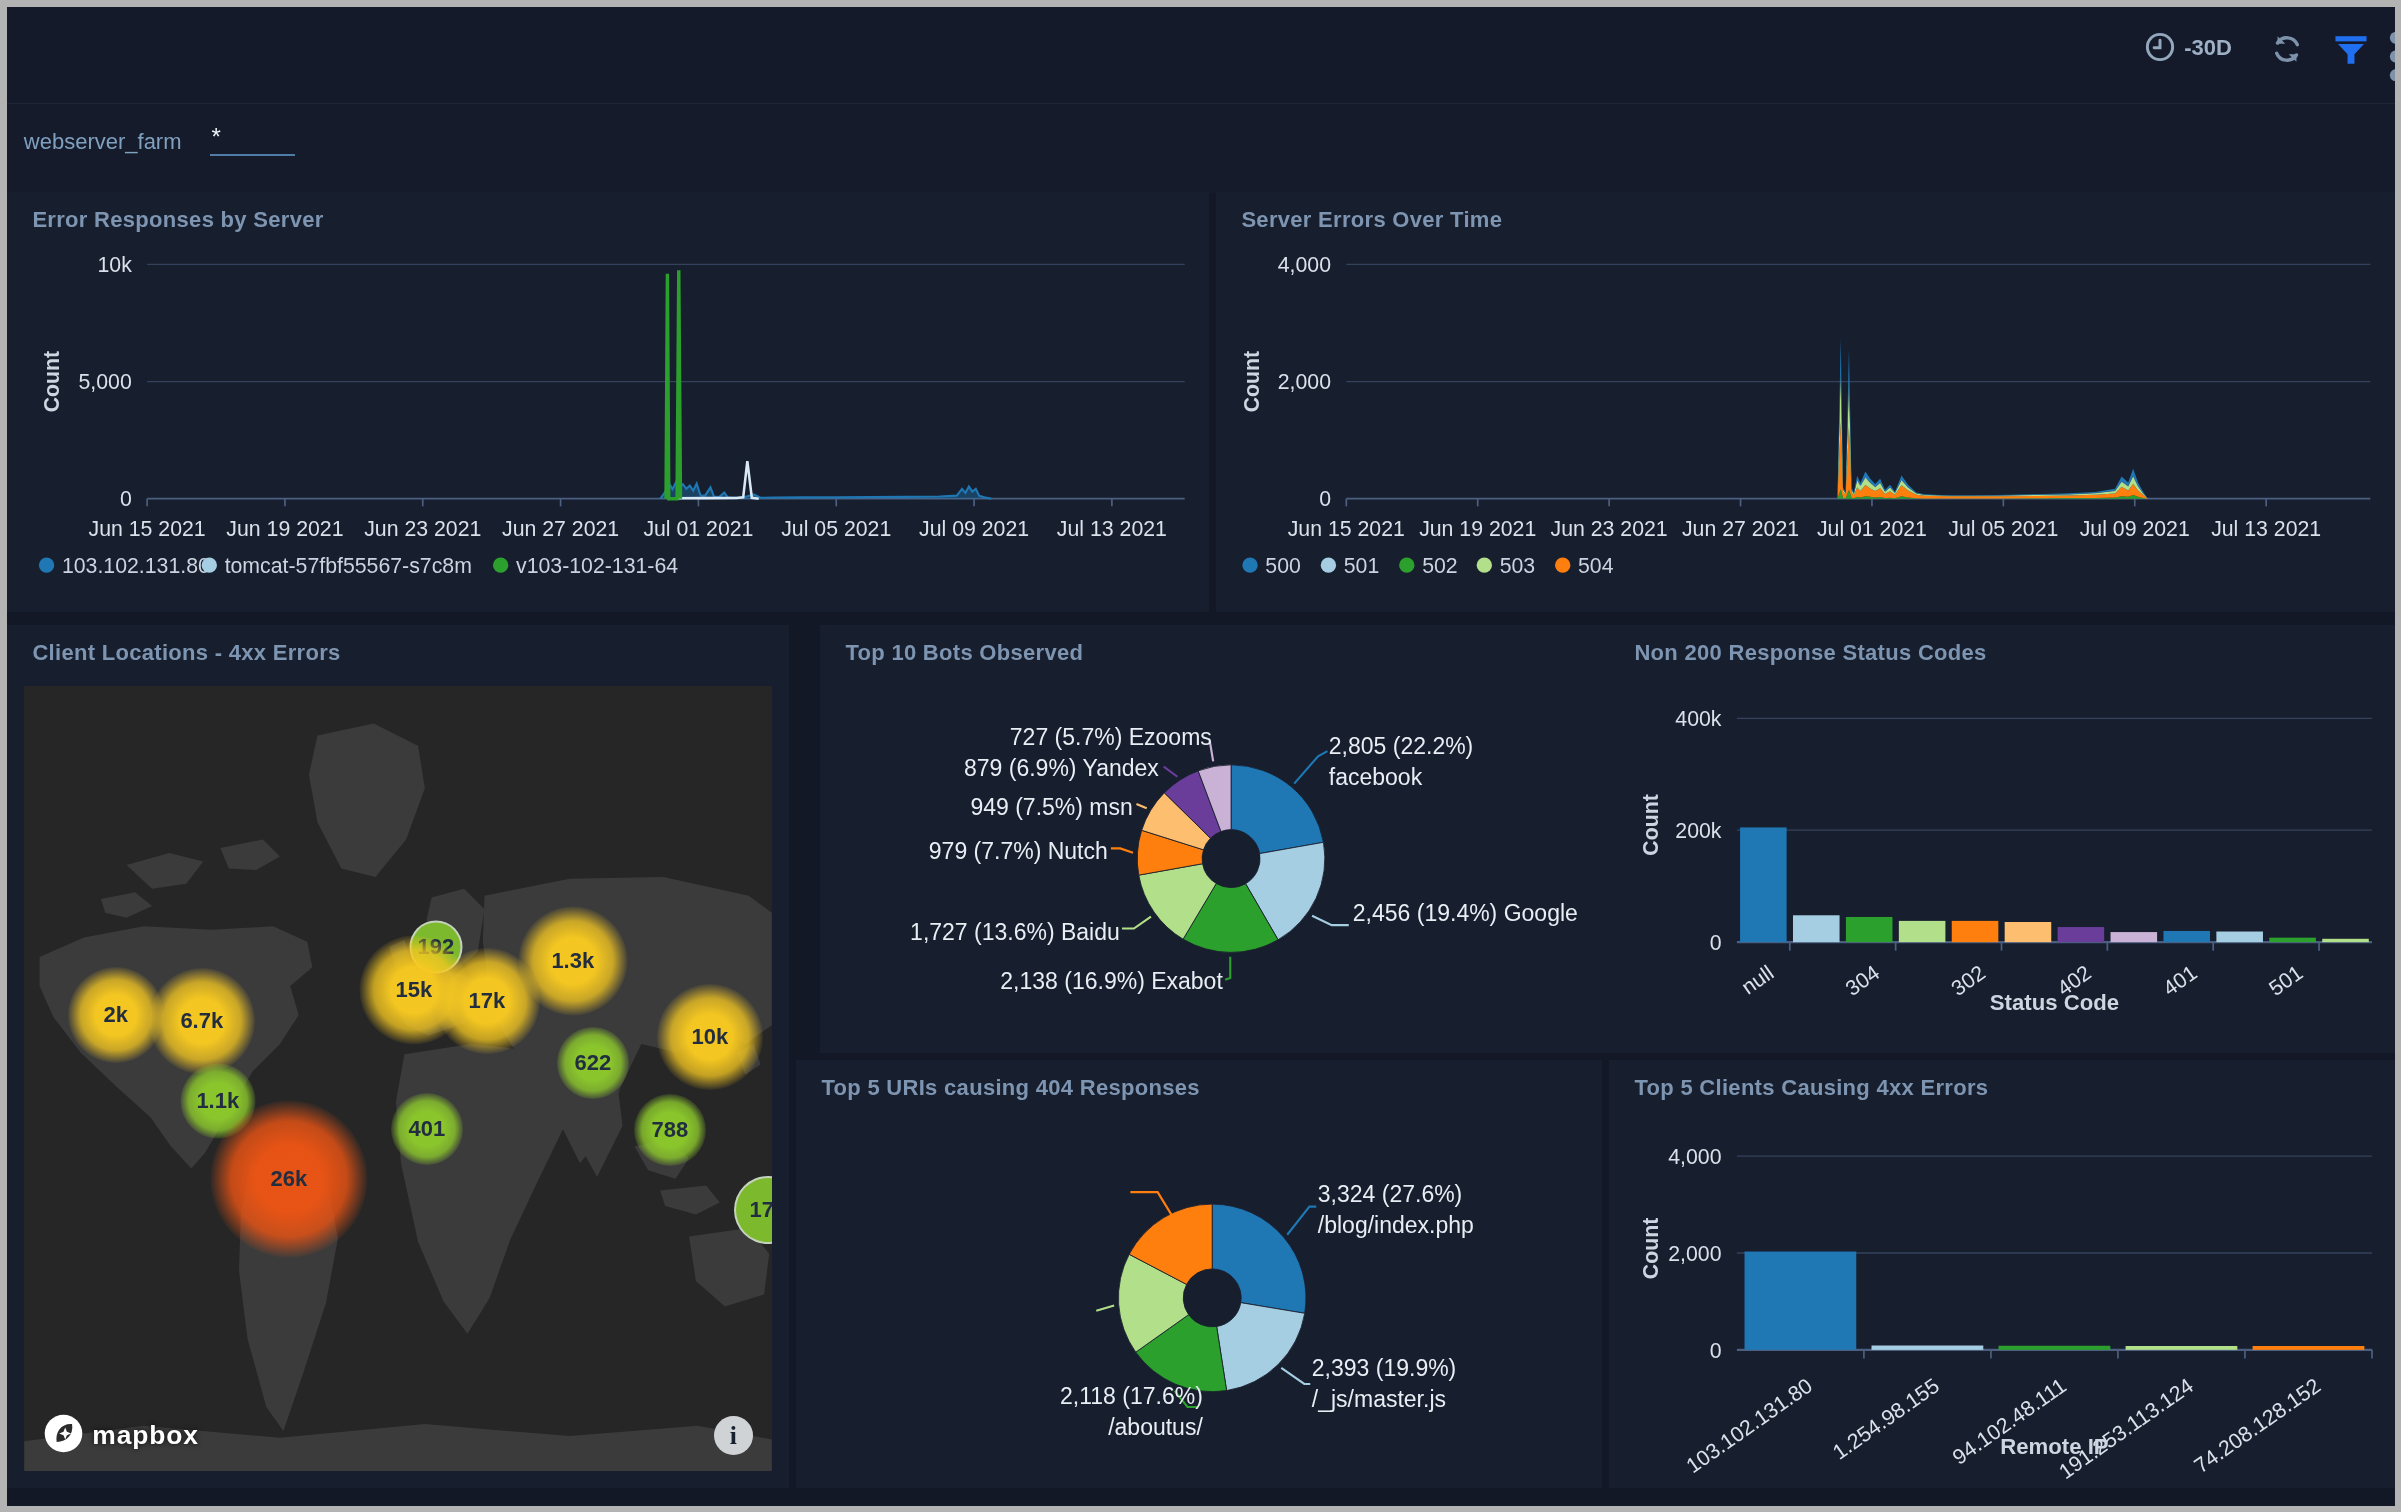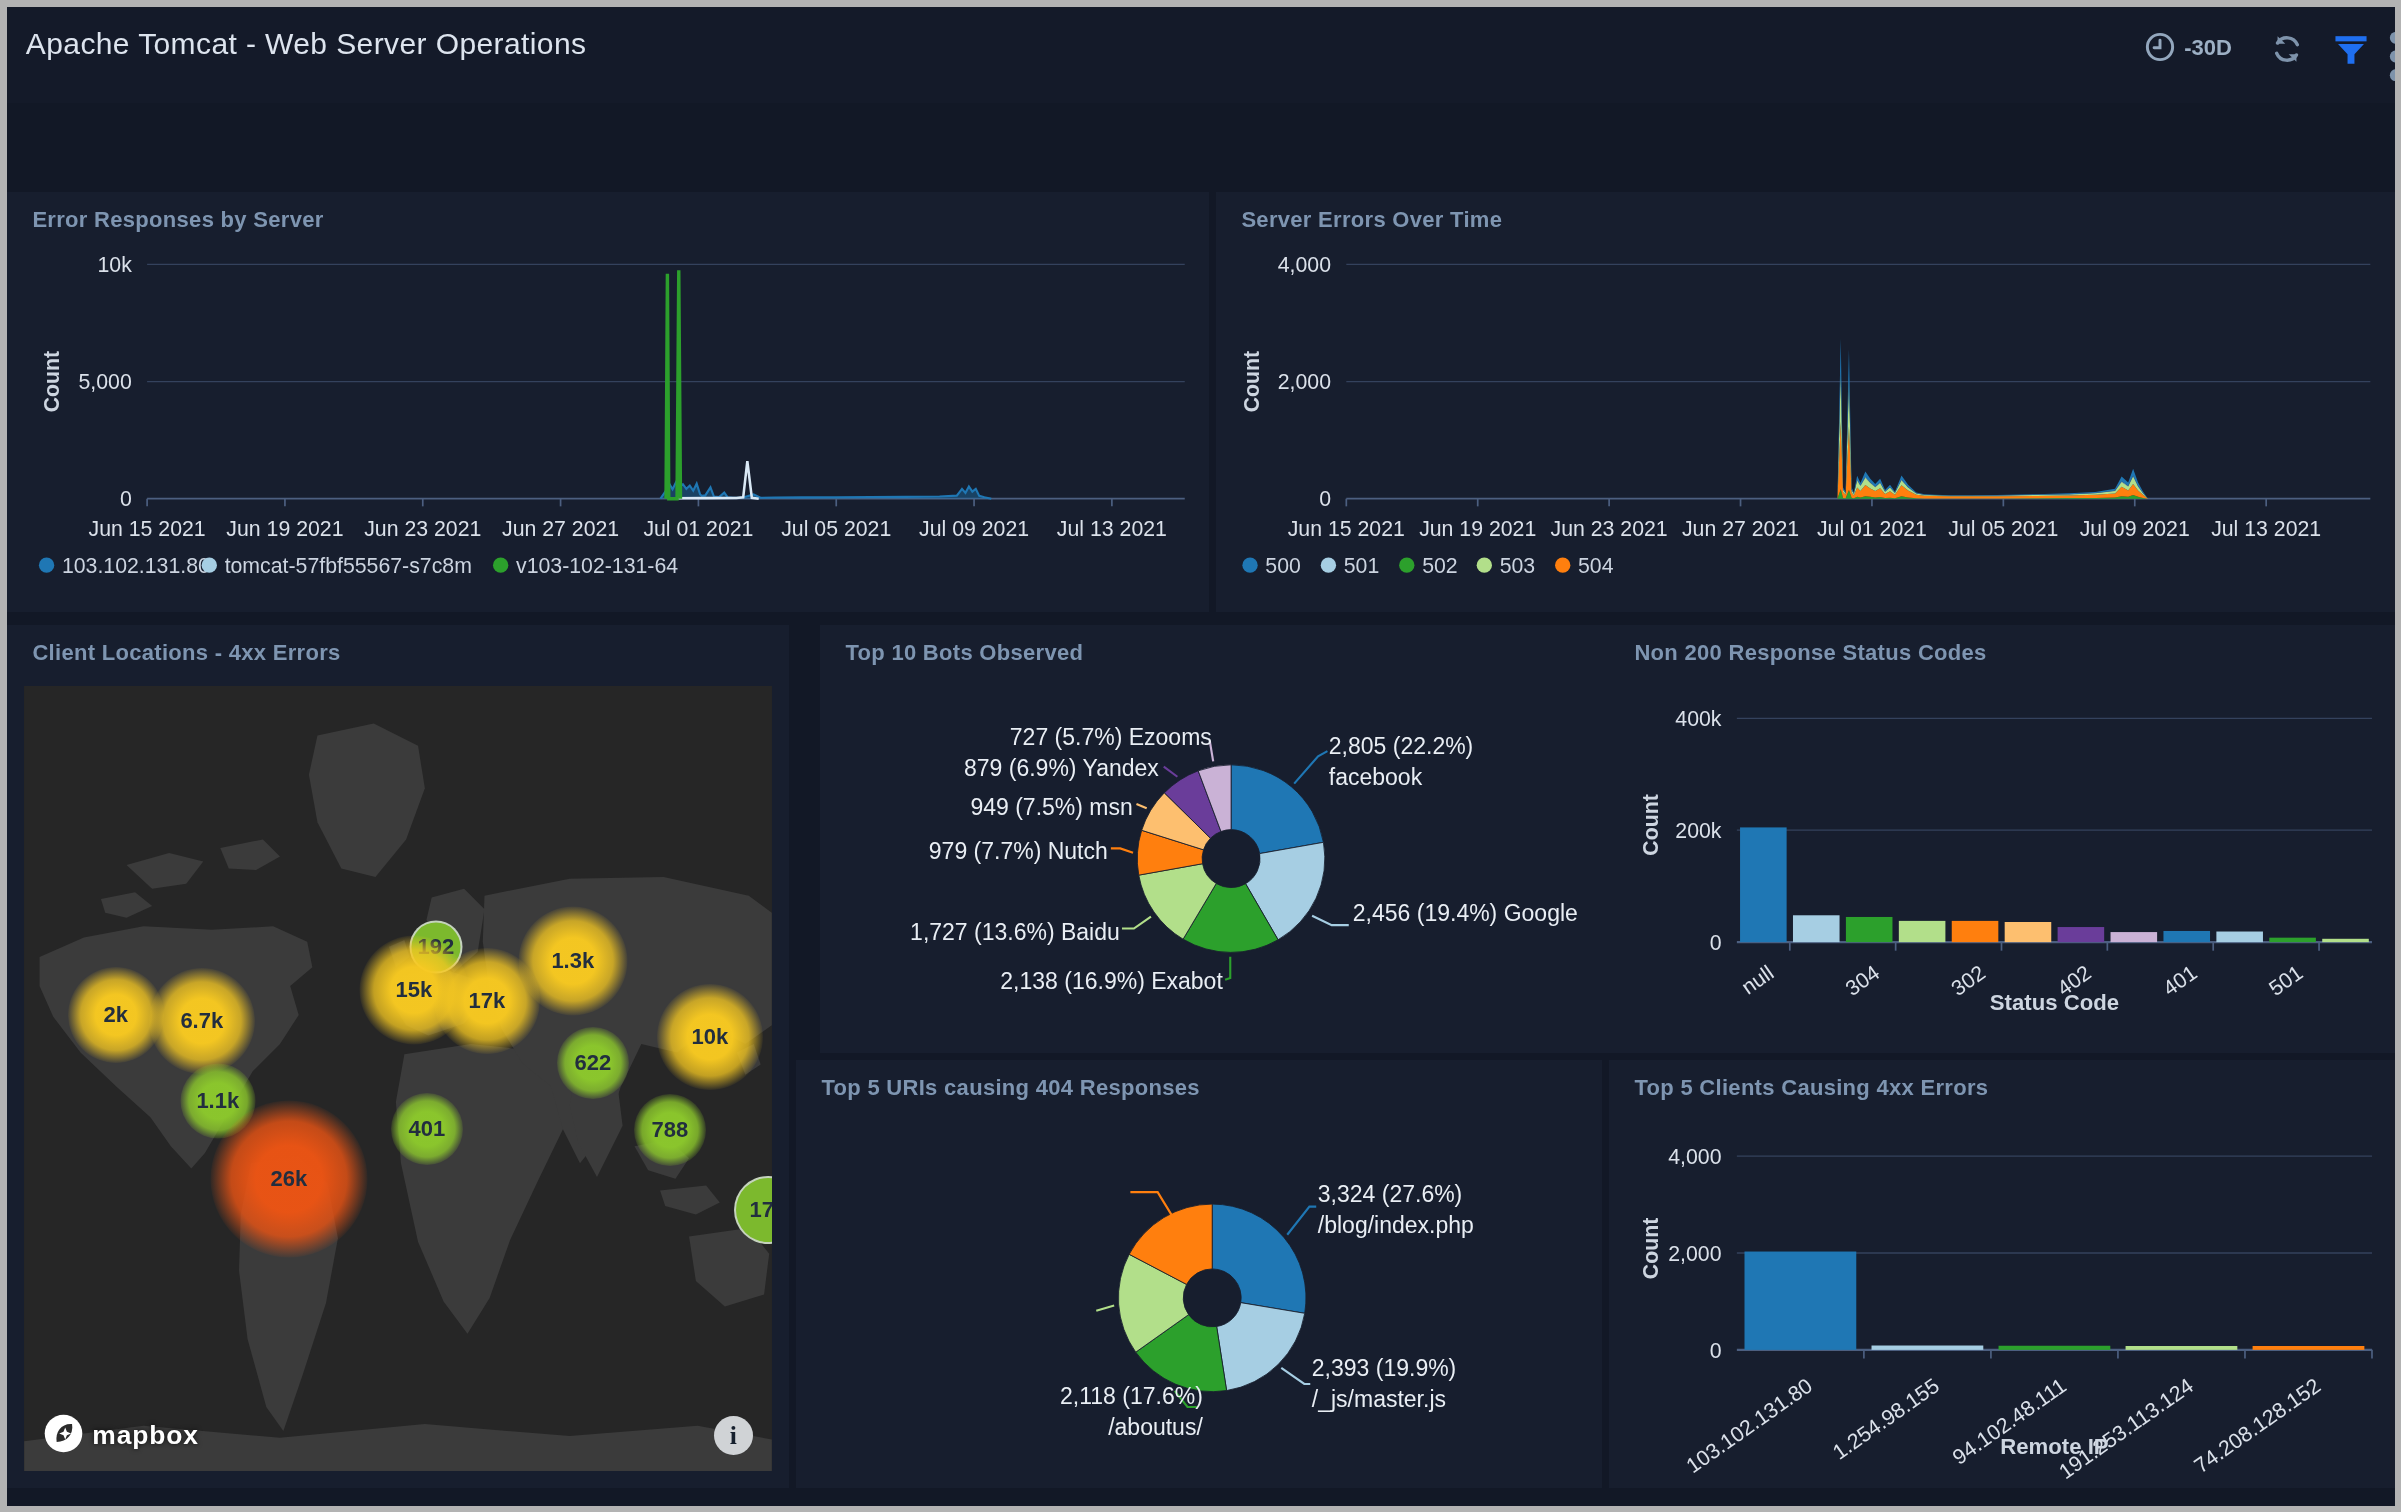--- a/index.html
+++ b/index.html
@@ -58,21 +58,20 @@
   #map-info{position:absolute;right:19px;bottom:15.4px;width:39px;height:39px;border-radius:50%;background:#d0d3d6;color:#16202e;display:flex;align-items:center;justify-content:center;font-size:25.6px;font-weight:bold;font-family:"Liberation Serif",serif;}
   svg text{font-family:"Liberation Sans",sans-serif;}
 </style>
 </head>
 <body>
 
 <div id="frame">
 <div id="dash">
 
   <div id="header">
-    <div id="dash-title">Apache Tomcat - Web Server Operations</div>
     <div class="hdr-ctrl" id="time-ctrl">
       <span>
         <svg width="32" height="32" viewBox="0 0 38 38">
               <circle cx="19" cy="19" r="15" fill="none" stroke="#93a7bd" stroke-width="3.5"></circle>
               <path d="M19 11 L19 20 L12 20" fill="none" stroke="#93a7bd" stroke-width="3.5" stroke-linecap="round"></path>
             </svg>
       </span>
       <span id="time-label">-30D</span>
     </div>
     <div class="hdr-ctrl" id="refresh-ctrl">
@@ -95,20 +94,24 @@
     </div>
     <div class="hdr-ctrl" id="kebab-ctrl">
       <svg width="25.6" height="51" viewBox="0 0 30 60">
             <circle cx="15" cy="8" r="7" fill="#7e93ab"></circle>
             <circle cx="15" cy="30" r="7" fill="#7e93ab"></circle>
             <circle cx="15" cy="52" r="7" fill="#7e93ab"></circle>
           </svg>
     </div>
   </div>
 
+  <div id="filter-row">
+    <span id="filter-label">webserver_farm</span>
+    <input id="filter-input" value="*" style="">
+  </div>
 
   <div class="panel" id="p-errors">
     <h3 class="ptitle">Error Responses by Server</h3>
     <div class="chart-mount" id="c-errors"><svg width="1202" height="420" viewBox="0 0 1410 493">
             <line x1="164" y1="360" x2="1382" y2="360" stroke="#4c5f80" stroke-width="2"></line>
             <text x="146" y="369" fill="#dbe1ea" font-size="25" text-anchor="end">0</text>
             <line x1="164" y1="222.5" x2="1382" y2="222.5" stroke="#34425d" stroke-width="1.5"></line>
             <text x="146" y="231.5" fill="#dbe1ea" font-size="25" text-anchor="end">5,000</text>
             <line x1="164" y1="85" x2="1382" y2="85" stroke="#34425d" stroke-width="1.5"></line>
             <text x="146" y="94" fill="#dbe1ea" font-size="25" text-anchor="end">10k</text>

